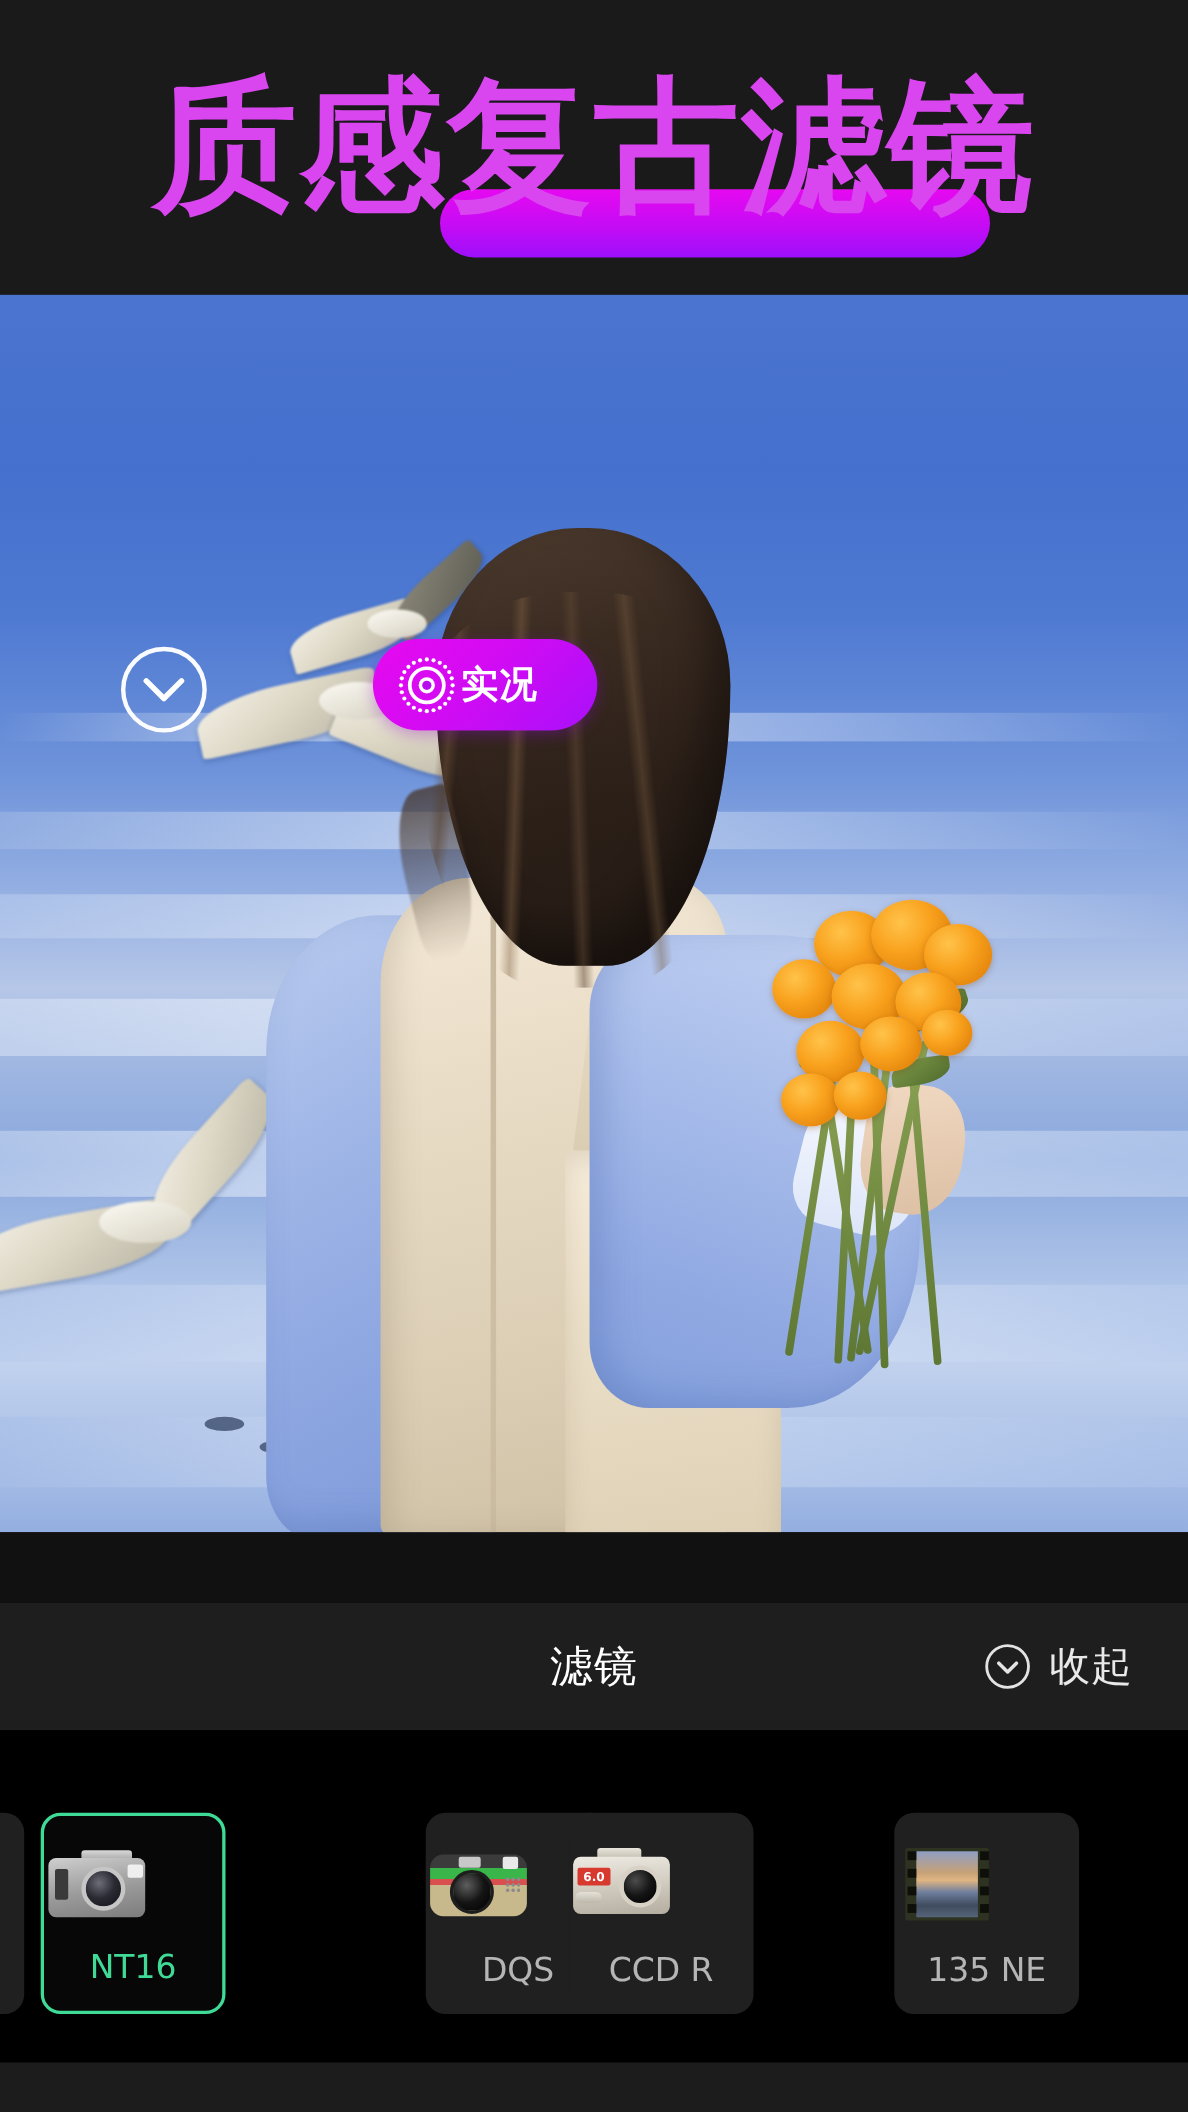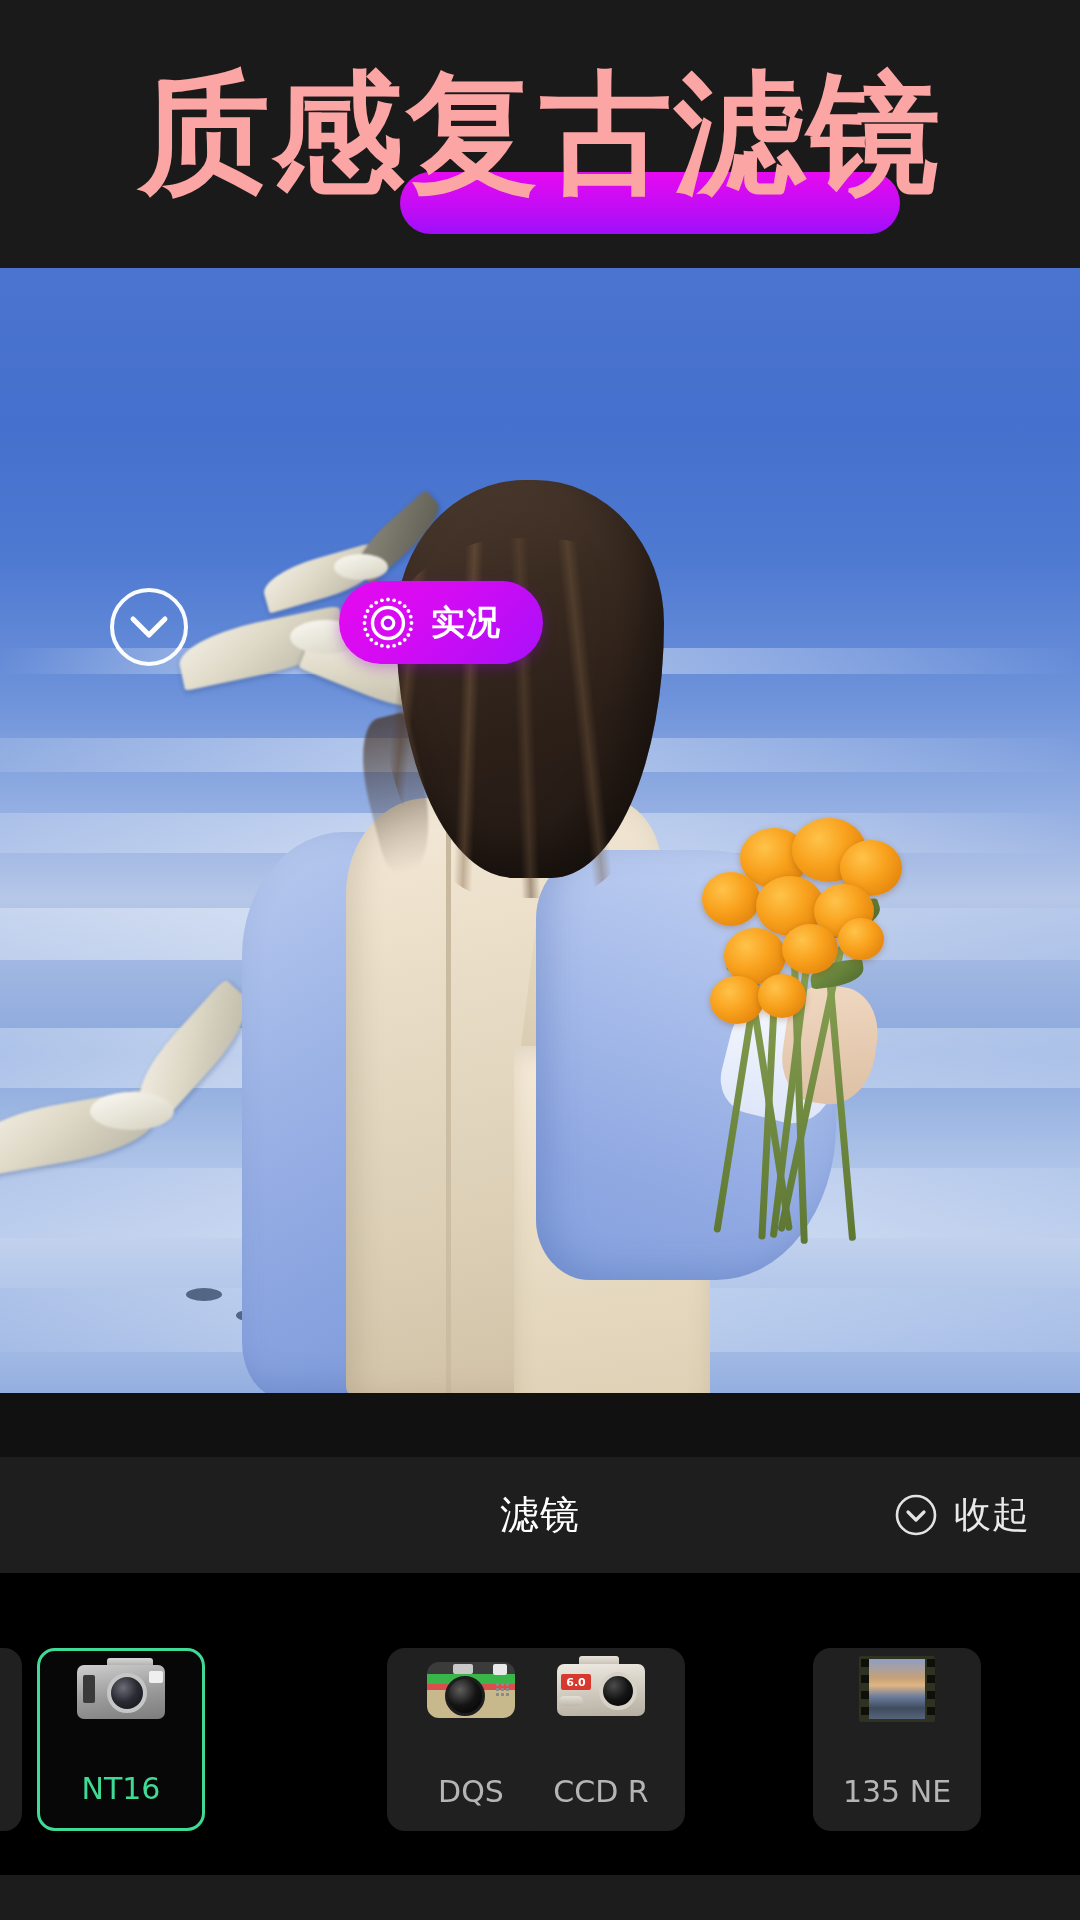--- a/index.html
+++ b/index.html
@@ -22,23 +22,23 @@
   }
   .title-line { position:relative; display:inline-block; white-space:nowrap; }
   .title-hl {
     position:absolute; left:262px; top:104px; width:500px; height:62px;
     border-radius:31px;
     background:linear-gradient(180deg,#e609f0 0%,#c40cf5 55%,#9e0ffa 100%);
     z-index:1;
   }
   .title-text {
     position:relative; z-index:2;
-    font-size:132px; font-weight:700; color:#fca5a5;
+    font-size:132px; font-weight:700; color:#d946ef;
     letter-spacing:2px; line-height:1;
-    font-family:Liberation Sans, sans-serif;
+    font-family:Liberation Serif, serif;
   }
 
   
   .photo-stage {
     position:absolute; left:0; top:268px; width:1080px; height:1125px;
     overflow:hidden;
     background:linear-gradient(180deg,
       #4a74cf 0%, #4570cd 14%, #4f7ad2 26%,
       #6d92da 38%, #93aee2 48%, #b6c7e8 56%,
       #9db5e1 63%, #8aa8dd 70%, #a8bfe6 78%,
@@ -180,21 +180,21 @@
     position:absolute; left:110px; top:320px; width:78px; height:78px;
     border:4px solid rgba(255,255,255,.97); border-radius:50%;
     display:flex; align-items:center; justify-content:center;
   }
   .chevron-circle svg { display:block; }
 
   .live-pill {
     position:absolute; left:339px; top:313px; width:204px; height:83px;
     border-radius:42px;
     background:linear-gradient(135deg,#e609ef 0%,#d40bf3 42%,#a910fa 100%);
-    display:flex; align-items:center; gap:14px; padding-left:20px;
+    display:flex; align-items:center; gap:2px; padding-left:20px;
     box-shadow:0 4px 14px rgba(140,8,200,.35);
   }
   .live-icon { position:relative; width:58px; height:58px; flex:0 0 58px; }
   .live-icon svg { display:block; }
   .live-label {
     font-size:34px; font-weight:700; color:#fff; letter-spacing:1px;
     font-family:"DejaVu Sans","Liberation Sans",sans-serif;
   }
 
   
@@ -229,22 +229,22 @@
   .filter-strip {
     position:absolute; left:0; top:1573px; width:1080px; height:302px;
     background:#000000;
   }
   .filter-row {
     position:absolute; left:0; top:75px; height:183px; width:1080px;
   }
   .f-card {
     position:absolute; top:0; width:168px; height:183px;
     background:#202020; border-radius:18px;
-    display:flex; flex-direction:column; align-items:center;
-    justify-content:flex-start; text-decoration:underline;
+    display:flex; flex-direction:column; align-items:flex-start;
+    justify-content:flex-start; padding-top:24px;text-decoration:underline;
   }
   .f-card.selected {
     background:#070707; border:3px solid #3fdb96;
   }
   .f-thumb { width:96px; height:78px; position:relative; }
   .f-label {
     position:absolute; bottom:22px; left:0; width:100%;
     text-align:center; font-size:30px; color:#b5b5b5;
     font-family:"DejaVu Sans","Liberation Sans",sans-serif; white-space:nowrap;
   }

